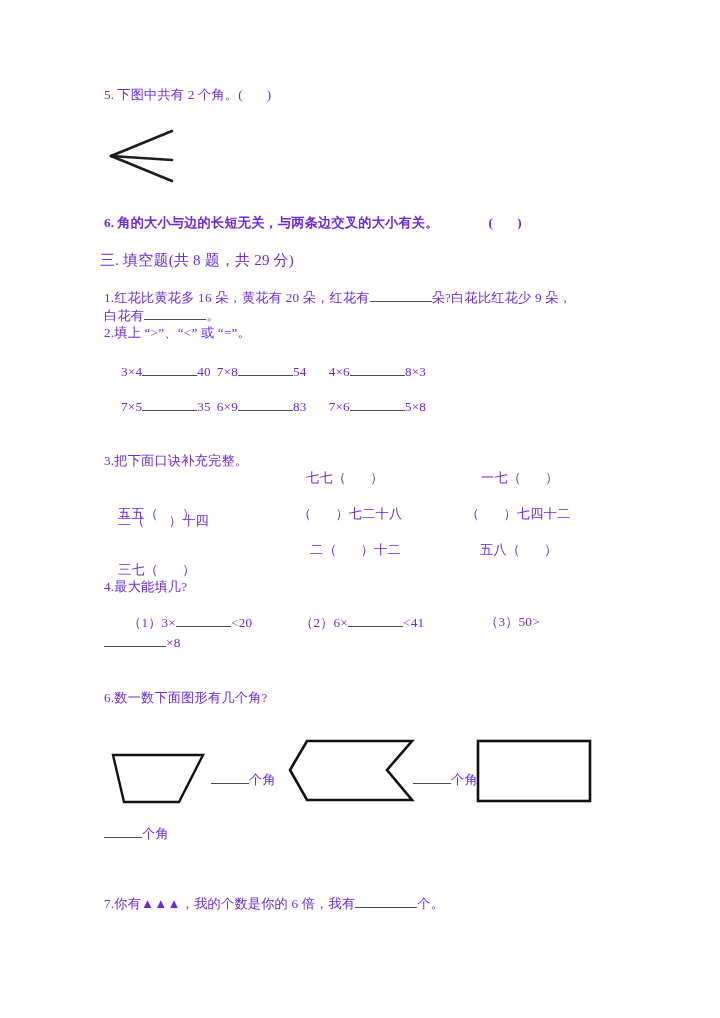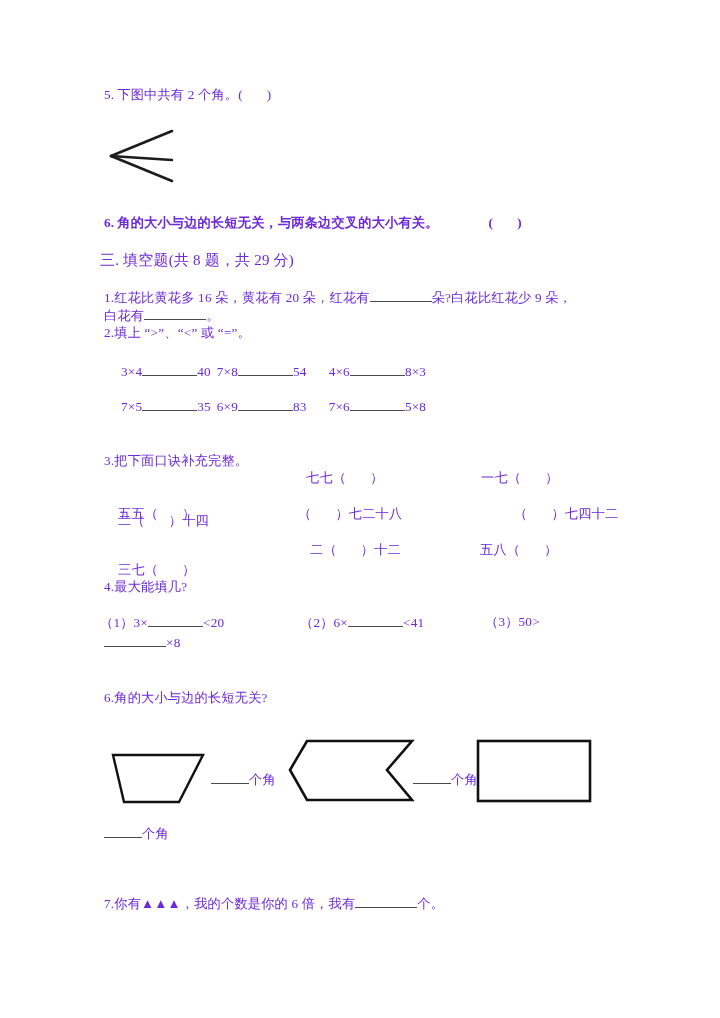--- a/index.html
+++ b/index.html
@@ -98,54 +98,54 @@
   <div class="ln" style="left:481px; top:469px;">
     <span>一七（</span><span class="paren-gap"></span><span>）</span>
   </div>
 
   <div class="ln" style="left:118px; top:505px;">
     <span>五五（</span><span class="paren-gap"></span><span>）</span>
   </div>
   <div class="ln" style="left:298px; top:505px;">
     <span>（</span><span class="paren-gap"></span><span>）七二十八</span>
   </div>
-  <div class="ln" style="left:466px; top:505px;margin-left:48px;">
+  <div class="ln" style="left:466px; top:505px;">
     <span>（</span><span class="paren-gap"></span><span>）七四十二</span>
   </div>
 
   <div class="ln" style="left:118px; top:561px;">
     <span>三七（</span><span class="paren-gap"></span><span>）</span>
   </div>
   <div class="ln" style="left:310px; top:541px;">
     <span>二（</span><span class="paren-gap"></span><span>）十二</span>
   </div>
   <div class="ln" style="left:480px; top:541px;text-align:right;">
     <span>五八（</span><span class="paren-gap"></span><span>）</span>
   </div>
 
   <div class="ln" style="left:104px; top:578px;">
     <span>4.</span><span>最大能填几?</span>
   </div>
 
-  <div class="ln" style="left:100px; top:613px;">
+  <div class="ln" style="left:128px; top:613px;">
     <span>（1）3×</span><span class="blank b-md"></span><span>&lt;20</span>
   </div>
   <div class="ln" style="left:300px; top:613px;">
     <span>（2）6×</span><span class="blank b-md"></span><span>&lt;41</span>
   </div>
   <div class="ln" style="left:485px; top:613px;">
     <span>（3）50&gt;</span>
   </div>
   <div class="ln" style="left:104px; top:633px;">
     <span class="blank b-lg"></span><span>×8</span>
   </div>
 
 
   <div class="ln" style="left:104px; top:689px;">
-    <span>6.</span><span>角的大小与边的长短无关?</span>
+    <span>6.</span><span>数一数下面图形有几个角?</span>
   </div>
 
   <div class="fig" style="left:108px; top:748px;">
     <svg width="102" height="62" viewBox="0 0 102 62" aria-hidden="true">
       <polygon points="5,7 95,7 71,54 16,54" fill="#ffffff" stroke="#111111" stroke-width="2.4" stroke-linejoin="miter"></polygon>
     </svg>
   </div>
 
   <div class="ln" style="left:211px; top:770px;">
     <span class="blank b-xs"></span><span>个角</span>

